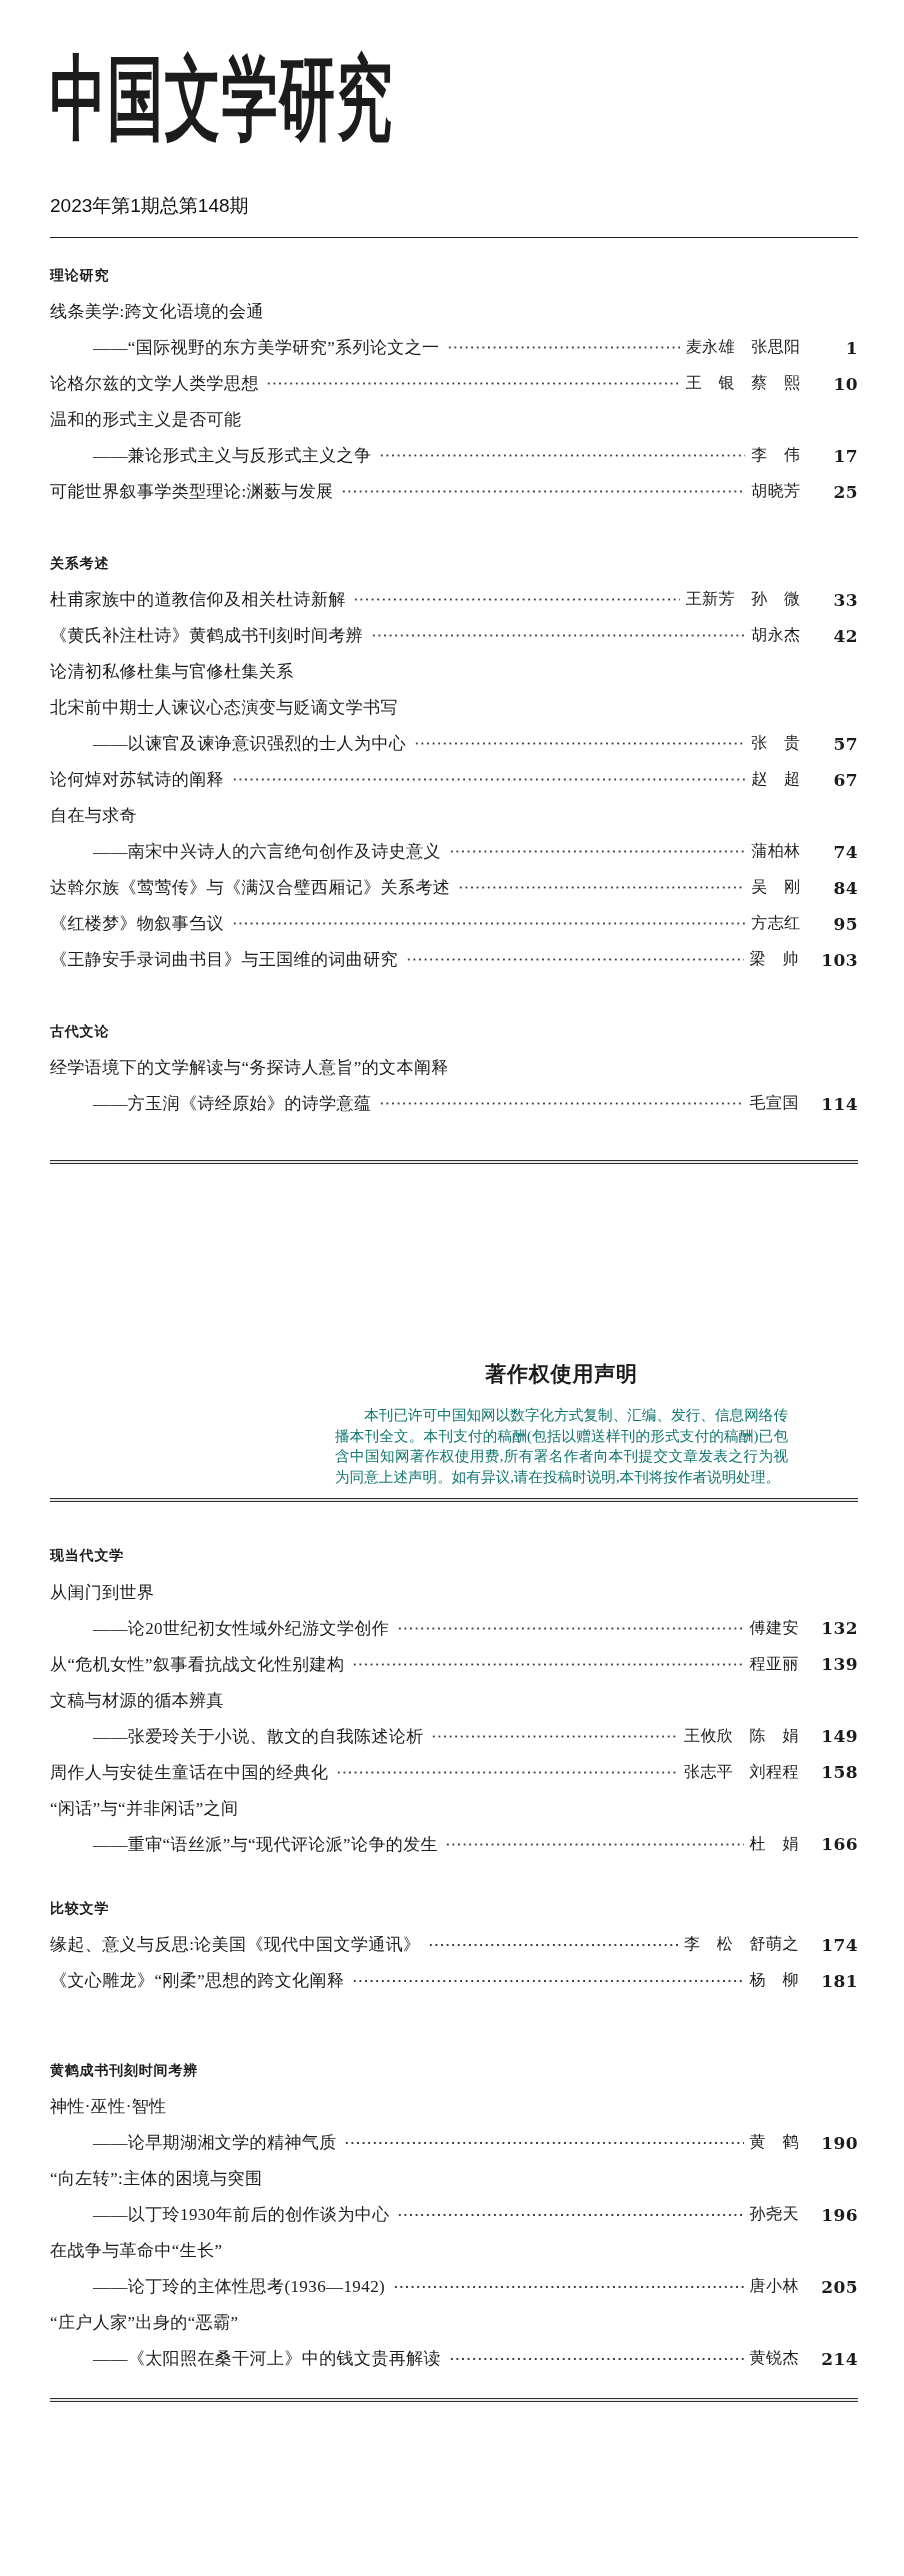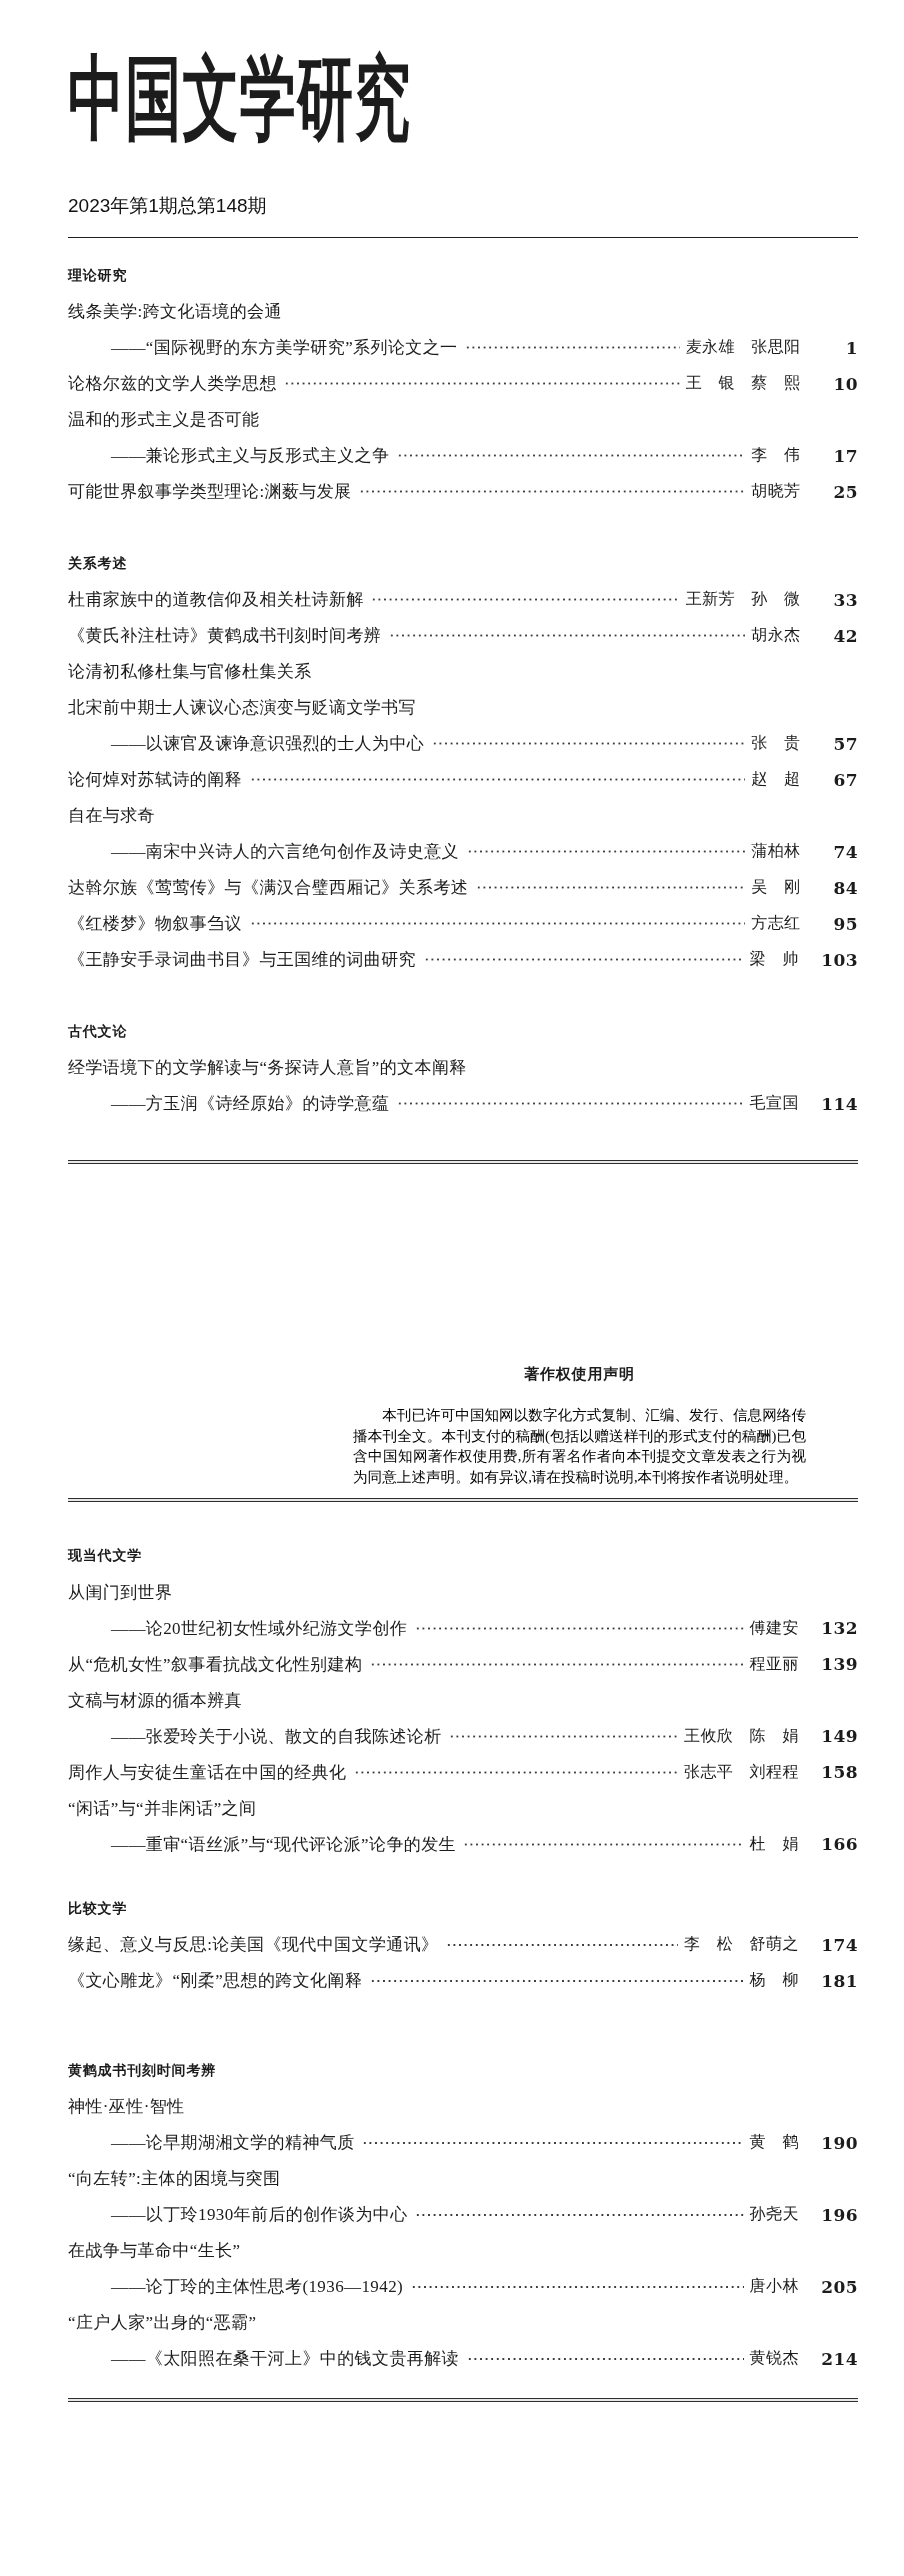--- a/index.html
+++ b/index.html
@@ -1,21 +1,21 @@
 <!DOCTYPE html>
 <html style="font-size:12px"><head>
 <meta charset="utf-8">
 <title>中国文学研究 目录</title>
 <style>
   html,body{margin:0;padding:0;background:#ffffff;}
   .page{
     position:relative;
     width:905px;height:2432px;
     box-sizing:border-box;
-    padding:41px 47px 0 68px;
+    padding:41px 47px 0 50px;
     background:#ffffff;
     color:#1c1c1c;
     font-family:"Liberation Serif","DejaVu Serif",serif;
     overflow:hidden;
   }
   
   .cal-title{
     margin:0;height:113px;line-height:113px;
     font-size:78px;font-weight:900;letter-spacing:1.5px;white-space:nowrap;
     font-family:"DejaVu Serif",serif;
@@ -59,26 +59,26 @@
   .rule-double{
     height:4.5px;box-sizing:border-box;
     border-top:1.5px solid #2e2e2e;border-bottom:1.5px solid #2e2e2e;
     background:#e8e8e8;
   }
   .rd-1{margin-top:38px;}
   .rd-2{margin-top:10.5px;}
   .rd-3{margin-top:21px;}
   .copyright{margin-top:199px;width:453px;margin-left:285px;}
   .cp-title{
-    text-align:center;font-weight:bold;font-size:15px;
+    text-align:center;font-weight:bold;font-size:21px;
     height:22.5px;line-height:22.5px;margin-bottom:19.5px;letter-spacing:0.8px;
   }
   .cp-body{
     margin:0;font-size:14.6px;line-height:20.6px;
-    text-align:justify;text-indent:2em;color:#000000;
+    text-align:justify;text-indent:2em;color:#0f766e;
   }
 </style>
 </head>
 <body>
 
 <div class="page">
 
   <header>
     <h1 class="cal-title">中国文学研究</h1>
     <div class="issue-line">

